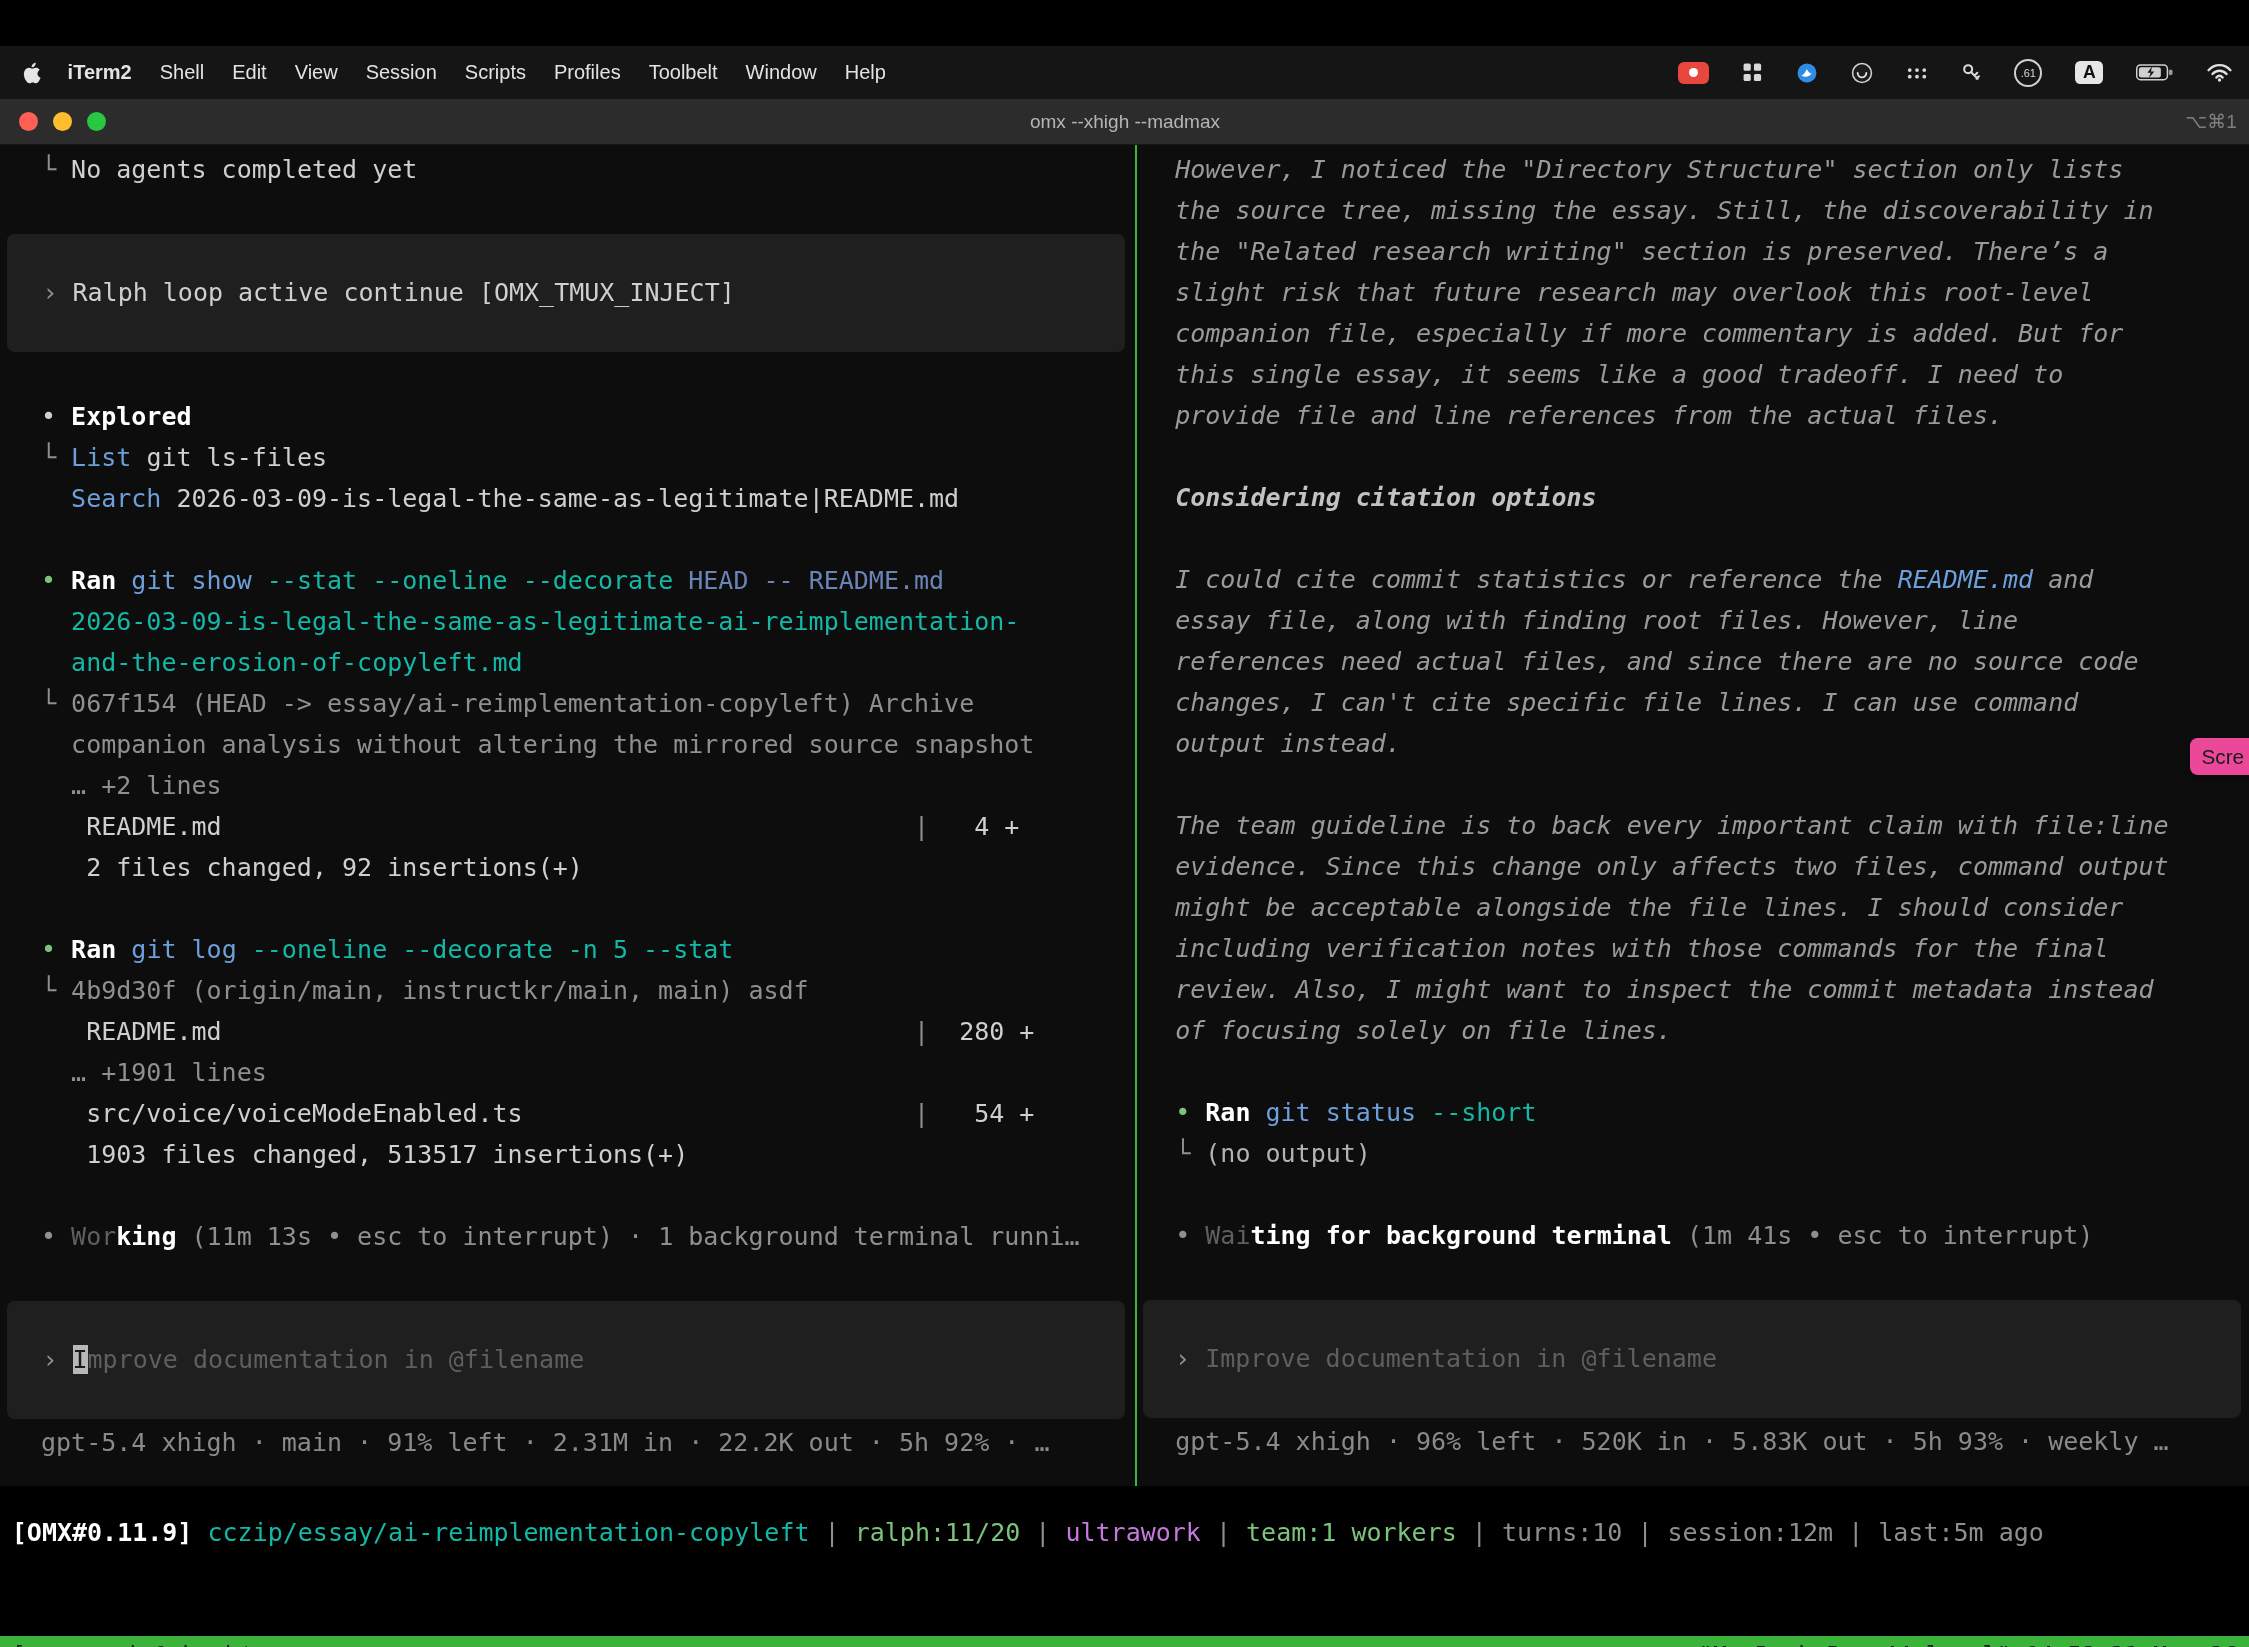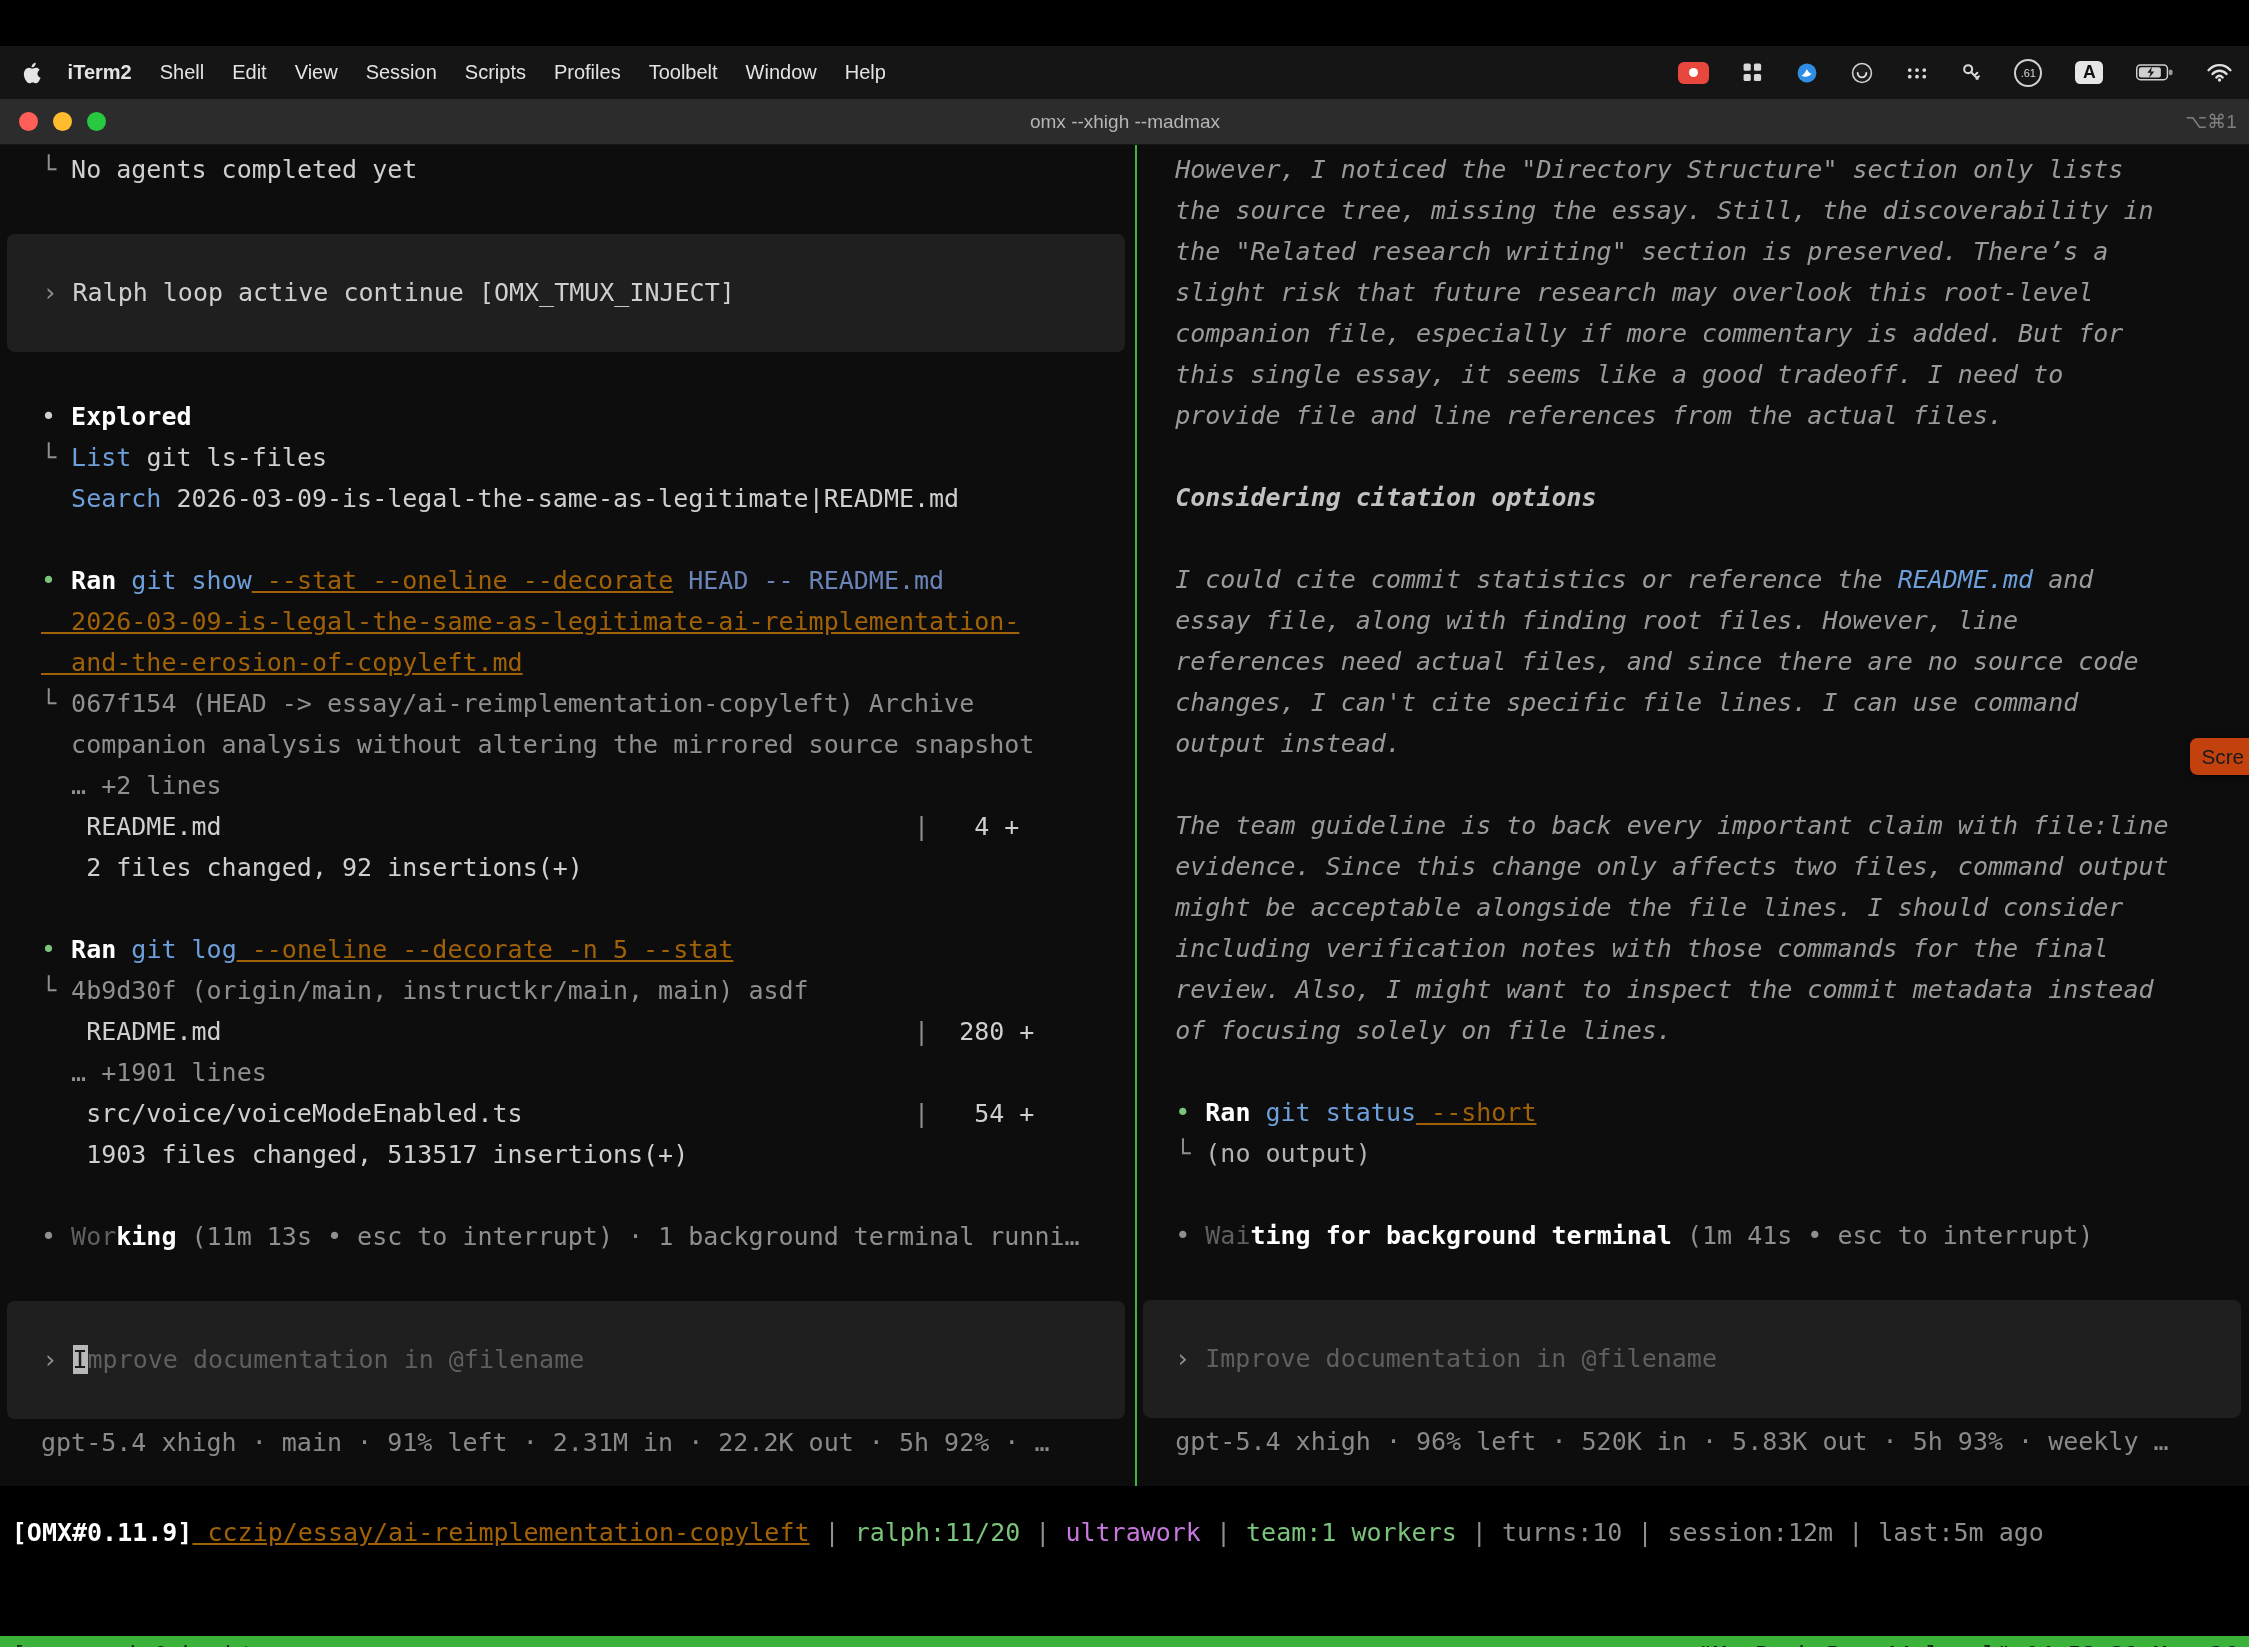--- a/index.html
+++ b/index.html
@@ -48,40 +48,40 @@
 
   
   .s-w{color:#cfcfcf;}
   .s-lg{color:#b3b3b3;}
   .s-bw{color:#ffffff;font-weight:700;}
   .s-g{color:#8f8f8f;}
   .s-dg{color:#5f5f5f;}
   .s-st{color:#8a8a8a;}
   .s-bl{color:#6d9fdb;}
   .s-nb{color:#6b84b8;}
-  .s-pk{color:#a16207;text-decoration:underline;}
+  .s-pk{color:#14b8a6;}
   .s-gr{color:#7bc47b;}
   .s-mg{color:#c678dd;}
   .s-it{color:#9a9a9a;font-style:italic;}
   .s-itb{color:#c2c2c2;font-style:italic;font-weight:700;}
   .s-itbl{color:#6d9fdb;font-style:italic;}
   .s-cur{background:#b8b8b8;color:#1a1a1a;}
 
   
   .omx-line{position:absolute;top:1466px;left:11.8px;height:41px;line-height:41px;white-space:pre;
             font-family:"DejaVu Sans Mono",monospace;font-size:25px;}
 
   
   .tmuxbar{position:absolute;top:1590px;left:0;right:0;height:38px;background:#3bb33b;
            display:flex;align-items:center;justify-content:space-between;
            font-family:"DejaVu Sans Mono",monospace;font-size:23.6px;color:#07280c;
            padding:0 11.8px;box-sizing:border-box;white-space:pre;}
 
   
-  .screen-overlay{position:absolute;top:692px;right:0;height:37px;background:#c2410c;color:#1a1a1a;
+  .screen-overlay{position:absolute;top:692px;right:0;height:37px;background:#ec4899;color:#1a1a1a;
         border-radius:7.4px 0 0 7.4px;display:flex;align-items:center;padding:0 5.9px 0 11.8px;
         font-size:20.7px;z-index:10;box-shadow:0 1.5px 5.9px rgba(0,0,0,.5);}
 
   svg{display:block;}
 </style>
 </head>
 <body>
 
 <div class="screen">
 

